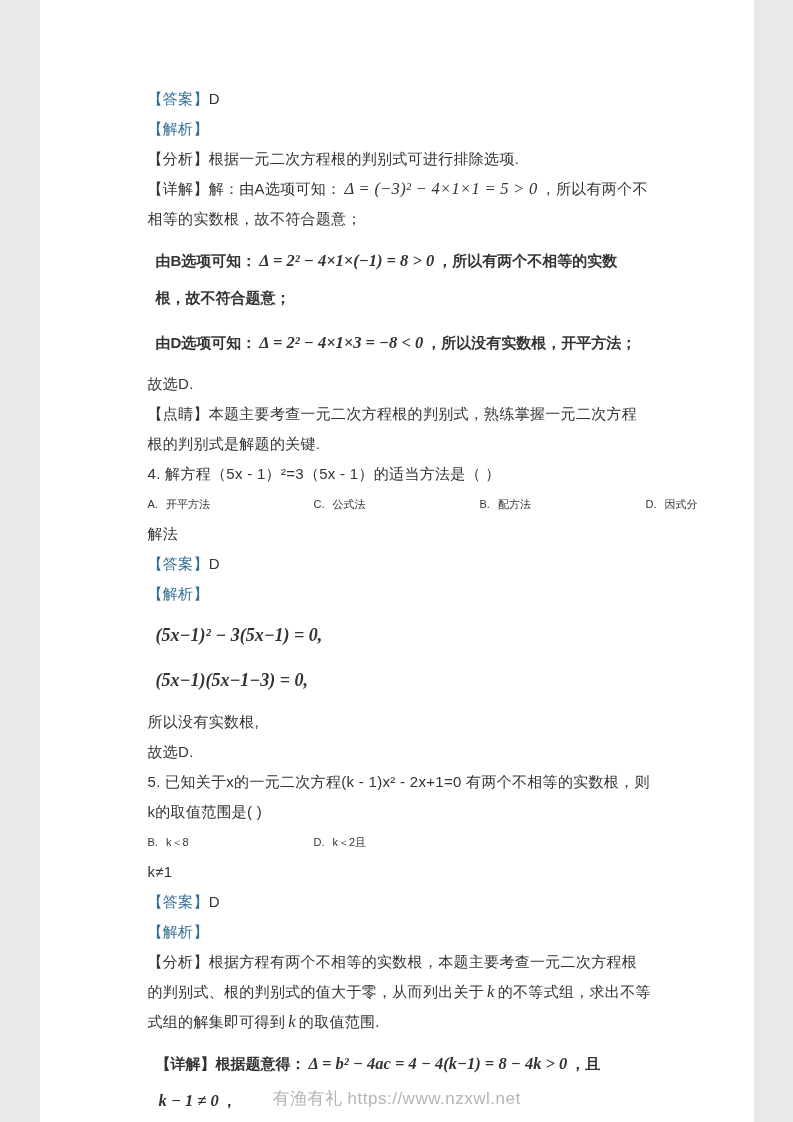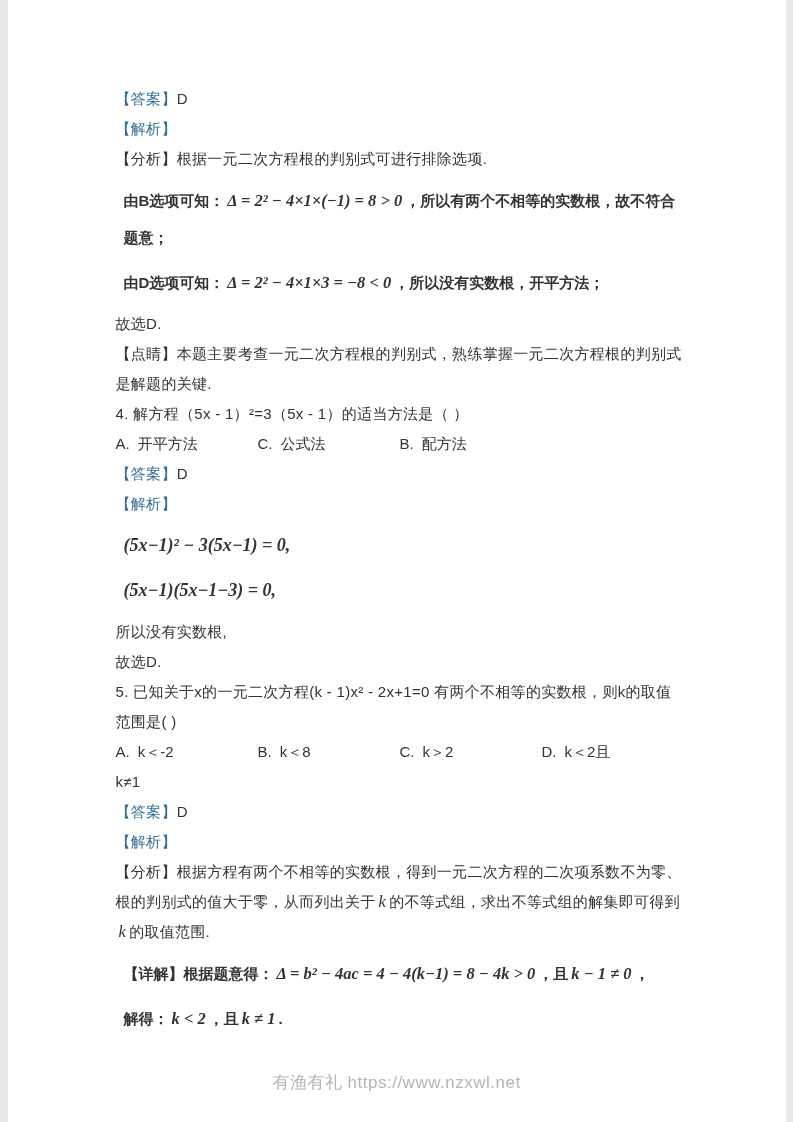--- a/index.html
+++ b/index.html
@@ -4,21 +4,21 @@
 <style>
   :root{
     --marker-blue:#356f93;
     --body-text:#333333;
     --footer-gray:#b5b5b5;
     --page-bg:#ffffff;
   }
   *{box-sizing:border-box;}
   html,body{margin:0;padding:0;background:#e9e9e9;}
   .page{
-    width:778px;height:1122px;margin:0 auto;position:relative;
+    width:714px;height:1122px;margin:0 auto;position:relative;
     background:var(--page-bg);
     color:var(--body-text);
     font-family:"Liberation Sans","DejaVu Sans",sans-serif;
     overflow:hidden;
   }
   .content{padding:84px 102px 0 108px;}
   p.line{margin:0;font-size:15px;line-height:30px;letter-spacing:0.3px;}
   p.eqline{margin:8px;font-size:15px;line-height:37px;font-weight:bold;}
   .marker-blue{color:var(--marker-blue);}
   .math{
@@ -26,67 +26,68 @@
     font-style:italic;
     font-size:16.5px;
     padding:0 3px;
     white-space:nowrap;
   }
   .math-standalone{
     font-family:"Liberation Serif","DejaVu Serif",serif;
     font-style:italic;
     font-size:18px;
   }
-  .options-row{display:flex;font-size:15px;line-height:30px;}
+  .options-row{display:flex;font-size:11px;line-height:30px;gap:40px;}
   .options-row .opt{flex:0 0 25%;white-space:nowrap;overflow:visible;}
   .opt .opt-label{margin-right:8px;}
   .footer{
-    position:absolute;left:0;right:0;bottom:28px;
+    position:absolute;left:0;right:0;bottom:12px;
     text-align:center;color:var(--footer-gray);
     font-size:17px;letter-spacing:0.5px;
   }
 </style>
 </head>
 <body>
 
 <div class="page">
   <div class="content">
 
     <p class="line"><span class="marker-blue">【答案】</span><span>D</span></p>
     <p class="line"><span class="marker-blue">【解析】</span></p>
     <p class="line">【分析】根据一元二次方程根的判别式可进行排除选项.</p>
 
+    <p class="line"><span>【详解】解：由A选项可知：</span><span class="math">Δ = (−3)² − 4×1×1 = 5 &gt; 0</span><span>，所以有两个不相等的实数根，故不符合题意；</span></p>
     <p class="eqline"><span>由B选项可知：</span><span class="math">Δ = 2² − 4×1×(−1) = 8 &gt; 0</span><span>，所以有两个不相等的实数根，故不符合题意；</span></p>
     <p class="eqline"><span>由D选项可知：</span><span class="math">Δ = 2² − 4×1×3 = −8 &lt; 0</span><span>，所以没有实数根，开平方法；</span></p>
     <p class="line">故选D.</p>
     <p class="line">【点睛】本题主要考查一元二次方程根的判别式，熟练掌握一元二次方程根的判别式是解题的关键.</p>
 
     <p class="line">4. 解方程（5x - 1）²=3（5x - 1）的适当方法是（      ）</p>
     <div class="options-row">
       <span class="opt"><span class="opt-label">A.</span><span>开平方法</span></span>
       <span class="opt"><span class="opt-label">C.</span><span>公式法</span></span>
       <span class="opt"><span class="opt-label">B.</span><span>配方法</span></span>
+      <span class="opt"><span class="opt-label">D.</span><span>因式分</span></span>
     </div>
+    <p class="line">解法</p>
     <p class="line"><span class="marker-blue">【答案】</span><span>D</span></p>
     <p class="line"><span class="marker-blue">【解析】</span></p>
     <p class="eqline"><span class="math-standalone">(5x−1)² − 3(5x−1) = 0,</span></p>
     <p class="eqline"><span class="math-standalone">(5x−1)(5x−1−3) = 0,</span></p>
     <p class="line">所以没有实数根,</p>
     <p class="line">故选D.</p>
 
     <p class="line">5. 已知关于x的一元二次方程(k - 1)x² - 2x+1=0 有两个不相等的实数根，则k的取值范围是(      )</p>
     <div class="options-row">
-      <span class="opt"><span class="opt-label">A.</span><span>k＜-2</span></span>
       <span class="opt"><span class="opt-label">B.</span><span>k＜8</span></span>
-      <span class="opt"><span class="opt-label">C.</span><span>k＞2</span></span>
       <span class="opt"><span class="opt-label">D.</span><span>k＜2且</span></span>
     </div>
     <p class="line">k≠1</p>
     <p class="line"><span class="marker-blue">【答案】</span><span>D</span></p>
     <p class="line"><span class="marker-blue">【解析】</span></p>
-    <p class="line"><span>【分析】根据方程有两个不相等的实数根，得到一元二次方程的二次项系数不为零、根的判别式的值大于零，从而列出关于</span><span class="math">k</span><span>的不等式组，求出不等式组的解集即可得到</span><span class="math">k</span><span>的取值范围.</span></p>
+    <p class="line"><span>【分析】根据方程有两个不相等的实数根，本题主要考查一元二次方程根的判别式、根的判别式的值大于零，从而列出关于</span><span class="math">k</span><span>的不等式组，求出不等式组的解集即可得到</span><span class="math">k</span><span>的取值范围.</span></p>
     <p class="eqline"><span>【详解】根据题意得：</span><span class="math">Δ = b² − 4ac = 4 − 4(k−1) = 8 − 4k &gt; 0</span><span>，且</span><span class="math">k − 1 ≠ 0</span><span>，</span></p>
     <p class="eqline"><span>解得：</span><span class="math">k &lt; 2</span><span>，且</span><span class="math">k ≠ 1</span><span>.</span></p>
 
   </div>
 
   <div class="footer">有渔有礼 https://www.nzxwl.net</div>
 </div>
 
 </body></html>

